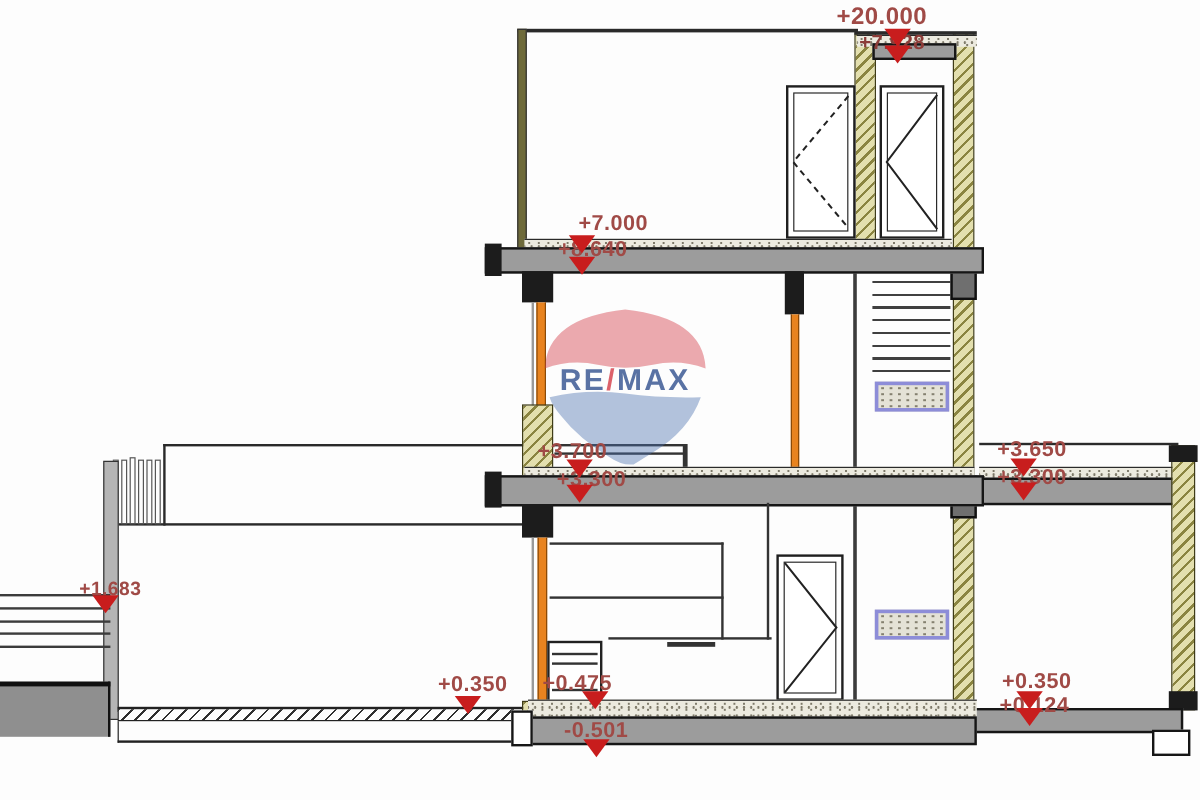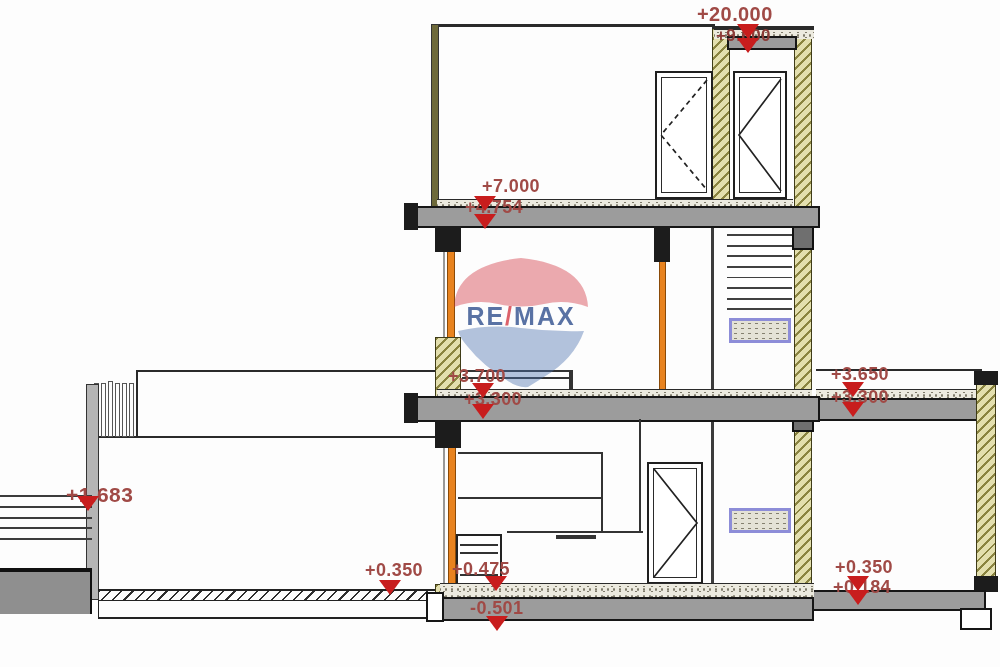--- a/index.html
+++ b/index.html
@@ -158,48 +158,48 @@
   <svg style="left:446px;top:251px;z-index:50" width="150" height="142">
     <path d="M8,56 Q10,14 75,7 Q140,14 142,56 Q120,48 98,53 Q75,58 52,53 Q30,48 8,56 Z" fill="#d23440" fill-opacity="0.42"></path>
     <path d="M12,80 Q44,73 75,77 Q106,81 138,80 Q128,108 98,126 L82,136 Q72,137 62,130 Q36,114 22,96 Q14,87 12,80 Z" fill="#4a6fae" fill-opacity="0.42"></path>
     <text x="75" y="74" text-anchor="middle" font-family="Liberation Sans, sans-serif" font-weight="bold" font-size="25" letter-spacing="2" fill-opacity="0.78">
       <tspan fill="#2a4a8a">RE</tspan><tspan fill="#d23440">/</tspan><tspan fill="#2a4a8a">MAX</tspan>
     </text>
   </svg>
 
   <div class="lvl" style="left:697px;top:3px;font-size:20px">+20.000</div>
   <div class="arr" style="left:737px;top:24px"></div>
-  <div class="lvl" style="left:716px;top:26px;font-size:17px;color:#8c3c38">+9.600</div>
+  <div class="lvl" style="left:716px;top:26px;font-size:17px;color:#8c3c38">+7.928</div>
   <div class="arr" style="left:737px;top:38px"></div>
 
   <div class="lvl" style="left:482px;top:176px">+7.000</div>
   <div class="arr" style="left:474px;top:196px"></div>
-  <div class="lvl" style="left:465px;top:197px">+4.754</div>
+  <div class="lvl" style="left:465px;top:197px">+8.640</div>
   <div class="arr" style="left:474px;top:214px"></div>
 
   <div class="lvl" style="left:448px;top:366px">+3.700</div>
   <div class="arr" style="left:472px;top:383px"></div>
   <div class="lvl" style="left:464px;top:389px">+3.300</div>
   <div class="arr" style="left:472px;top:404px"></div>
 
   <div class="lvl" style="left:831px;top:364px">+3.650</div>
   <div class="arr" style="left:842px;top:382px"></div>
   <div class="lvl" style="left:831px;top:387px">+3.300</div>
   <div class="arr" style="left:842px;top:402px"></div>
 
-  <div class="lvl" style="left:66px;top:483px;font-size:21px">+1.683</div>
+  <div class="lvl" style="left:66px;top:483px;font-size:16px">+1.683</div>
   <div class="arr" style="left:77px;top:496px"></div>
 
   <div class="lvl" style="left:365px;top:560px">+0.350</div>
   <div class="arr" style="left:379px;top:580px"></div>
 
   <div class="lvl" style="left:452px;top:559px">+0.475</div>
   <div class="arr" style="left:485px;top:576px"></div>
 
   <div class="lvl" style="left:470px;top:598px">-0.501</div>
   <div class="arr" style="left:486px;top:616px"></div>
 
   <div class="lvl" style="left:835px;top:557px">+0.350</div>
   <div class="arr" style="left:847px;top:576px"></div>
-  <div class="lvl" style="left:833px;top:577px">+0.184</div>
+  <div class="lvl" style="left:833px;top:577px">+0.124</div>
   <div class="arr" style="left:847px;top:590px"></div>
 
 </div>
 
 </body></html>

